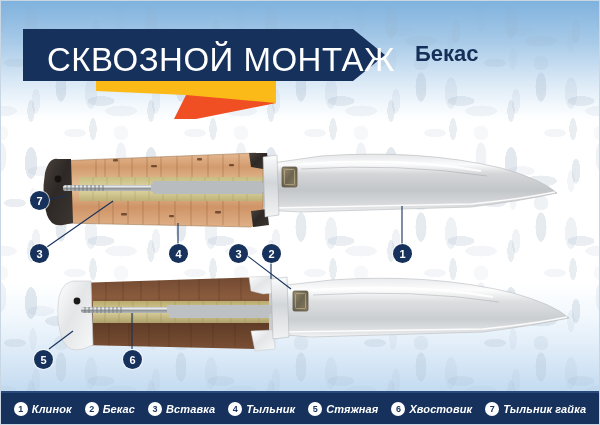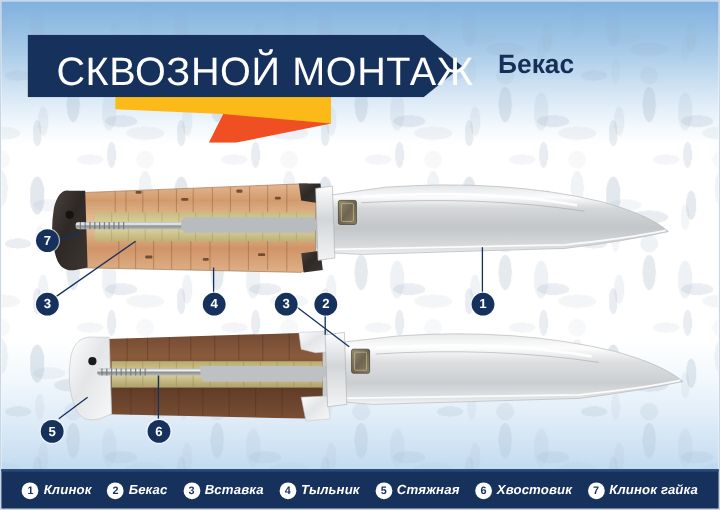--- a/index.html
+++ b/index.html
@@ -432,17 +432,17 @@
       <div class="legend-item">
         <span class="legend-num">5</span>
         <span class="legend-label">Стяжная</span>
       </div>
       <div class="legend-item">
         <span class="legend-num">6</span>
         <span class="legend-label">Хвостовик</span>
       </div>
       <div class="legend-item">
         <span class="legend-num">7</span>
-        <span class="legend-label">Клинок гайка</span>
+        <span class="legend-label">Тыльник гайка</span>
       </div>
     </div>
 
 </div>
 
 </body></html>

